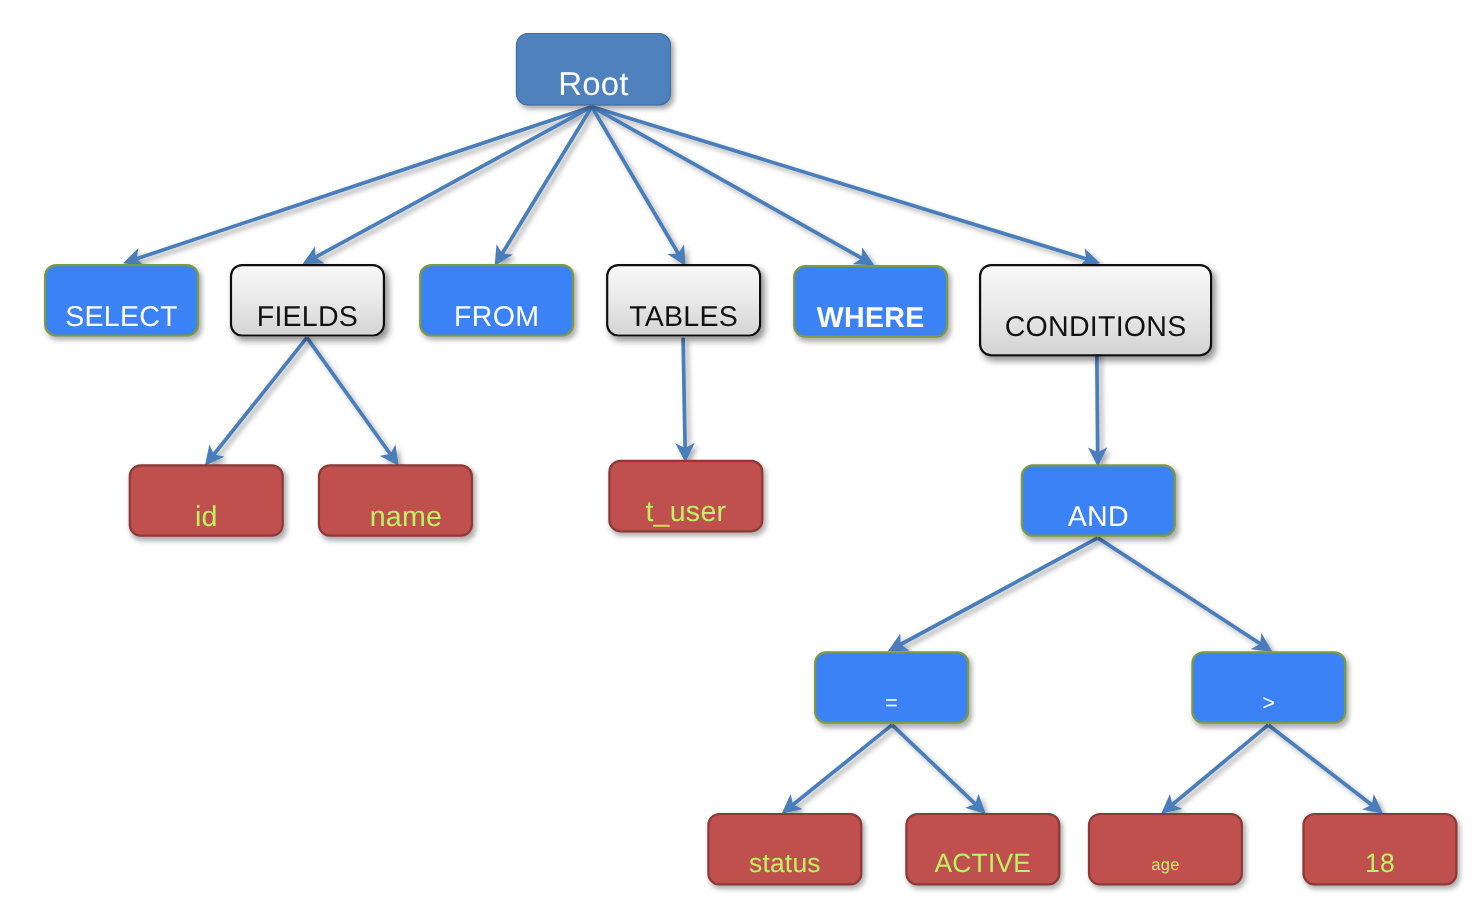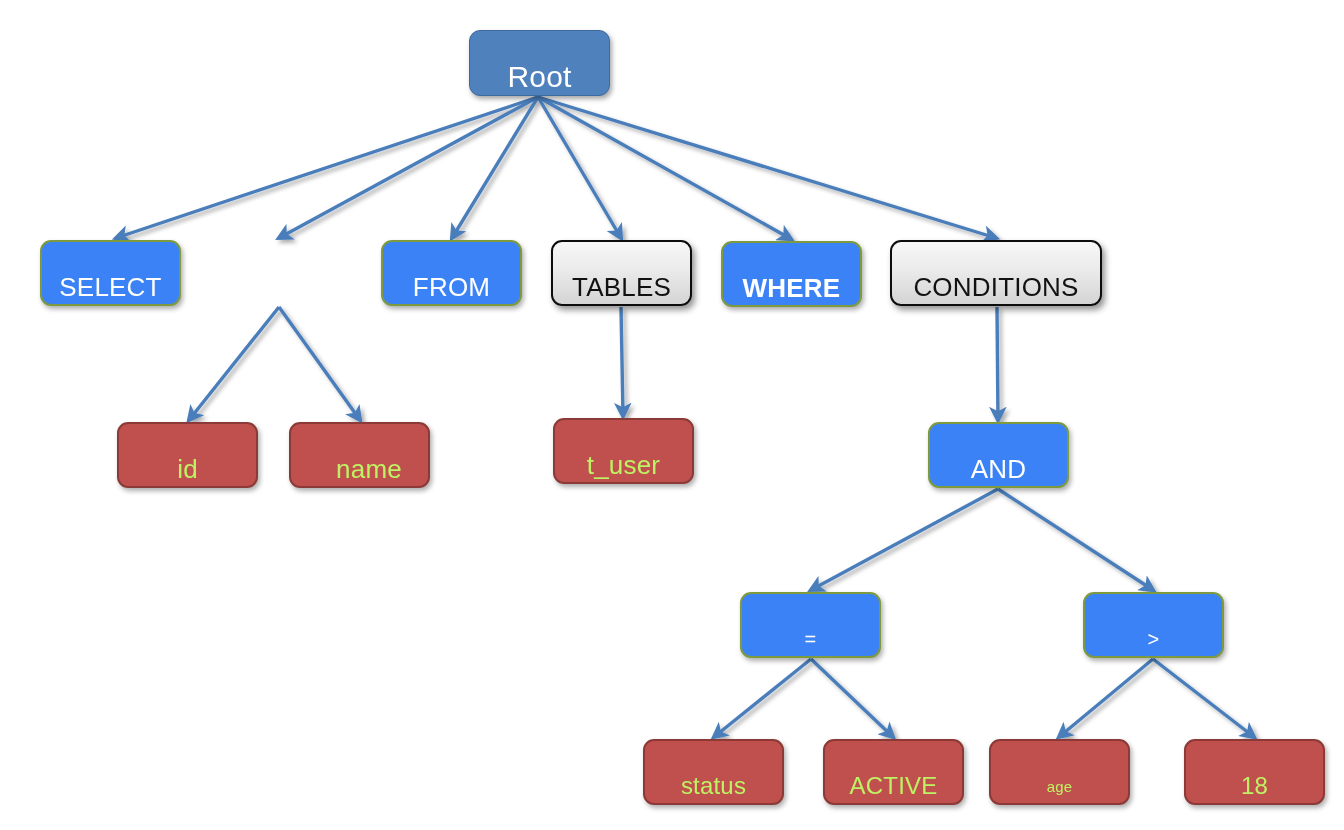--- a/index.html
+++ b/index.html
@@ -112,30 +112,33 @@
       </g>
   </svg>
 
   <div id="node-layer">
       <div class="node blue" style="left: 469px; top: 30px; width: 141px; height: 66px; font-size: 30px;">
         <span class="label">Root</span>
       </div>
       <div class="node green" style="left: 40px; top: 240px; width: 141px; height: 66px; font-size: 26px;">
         <span class="label">SELECT</span>
       </div>
+      <div class="node gray" style="left: 209px; top: 240px; width: 141px; height: 66px; font-size: 26px;">
+        <span class="label">FIELDS</span>
+      </div>
       <div class="node green" style="left: 381px; top: 240px; width: 141px; height: 66px; font-size: 26px;">
         <span class="label">FROM</span>
       </div>
       <div class="node gray" style="left: 551px; top: 240px; width: 141px; height: 66px; font-size: 26px;">
         <span class="label">TABLES</span>
       </div>
       <div class="node green" style="left: 721px; top: 241px; width: 141px; height: 66px; font-size: 26px; font-weight: bold;">
         <span class="label">WHERE</span>
       </div>
-      <div class="node gray" style="left: 890px; top: 240px; width: 212px; height: 66px; font-size: 26px;">
+      <div class="node gray" style="left: 890px; top: 240px; width: 212px; height: 84px; font-size: 26px;">
         <span class="label">CONDITIONS</span>
       </div>
       <div class="node red" style="left: 117px; top: 422px; width: 141px; height: 66px; font-size: 26px;">
         <span class="label">id</span>
       </div>
       <div class="node red" style="left: 289px; top: 422px; width: 141px; height: 66px; font-size: 26px; padding-left: 19px;">
         <span class="label">name</span>
       </div>
       <div class="node red" style="left: 553px; top: 418px; width: 141px; height: 66px; font-size: 26px;">
         <span class="label">t_user</span>

